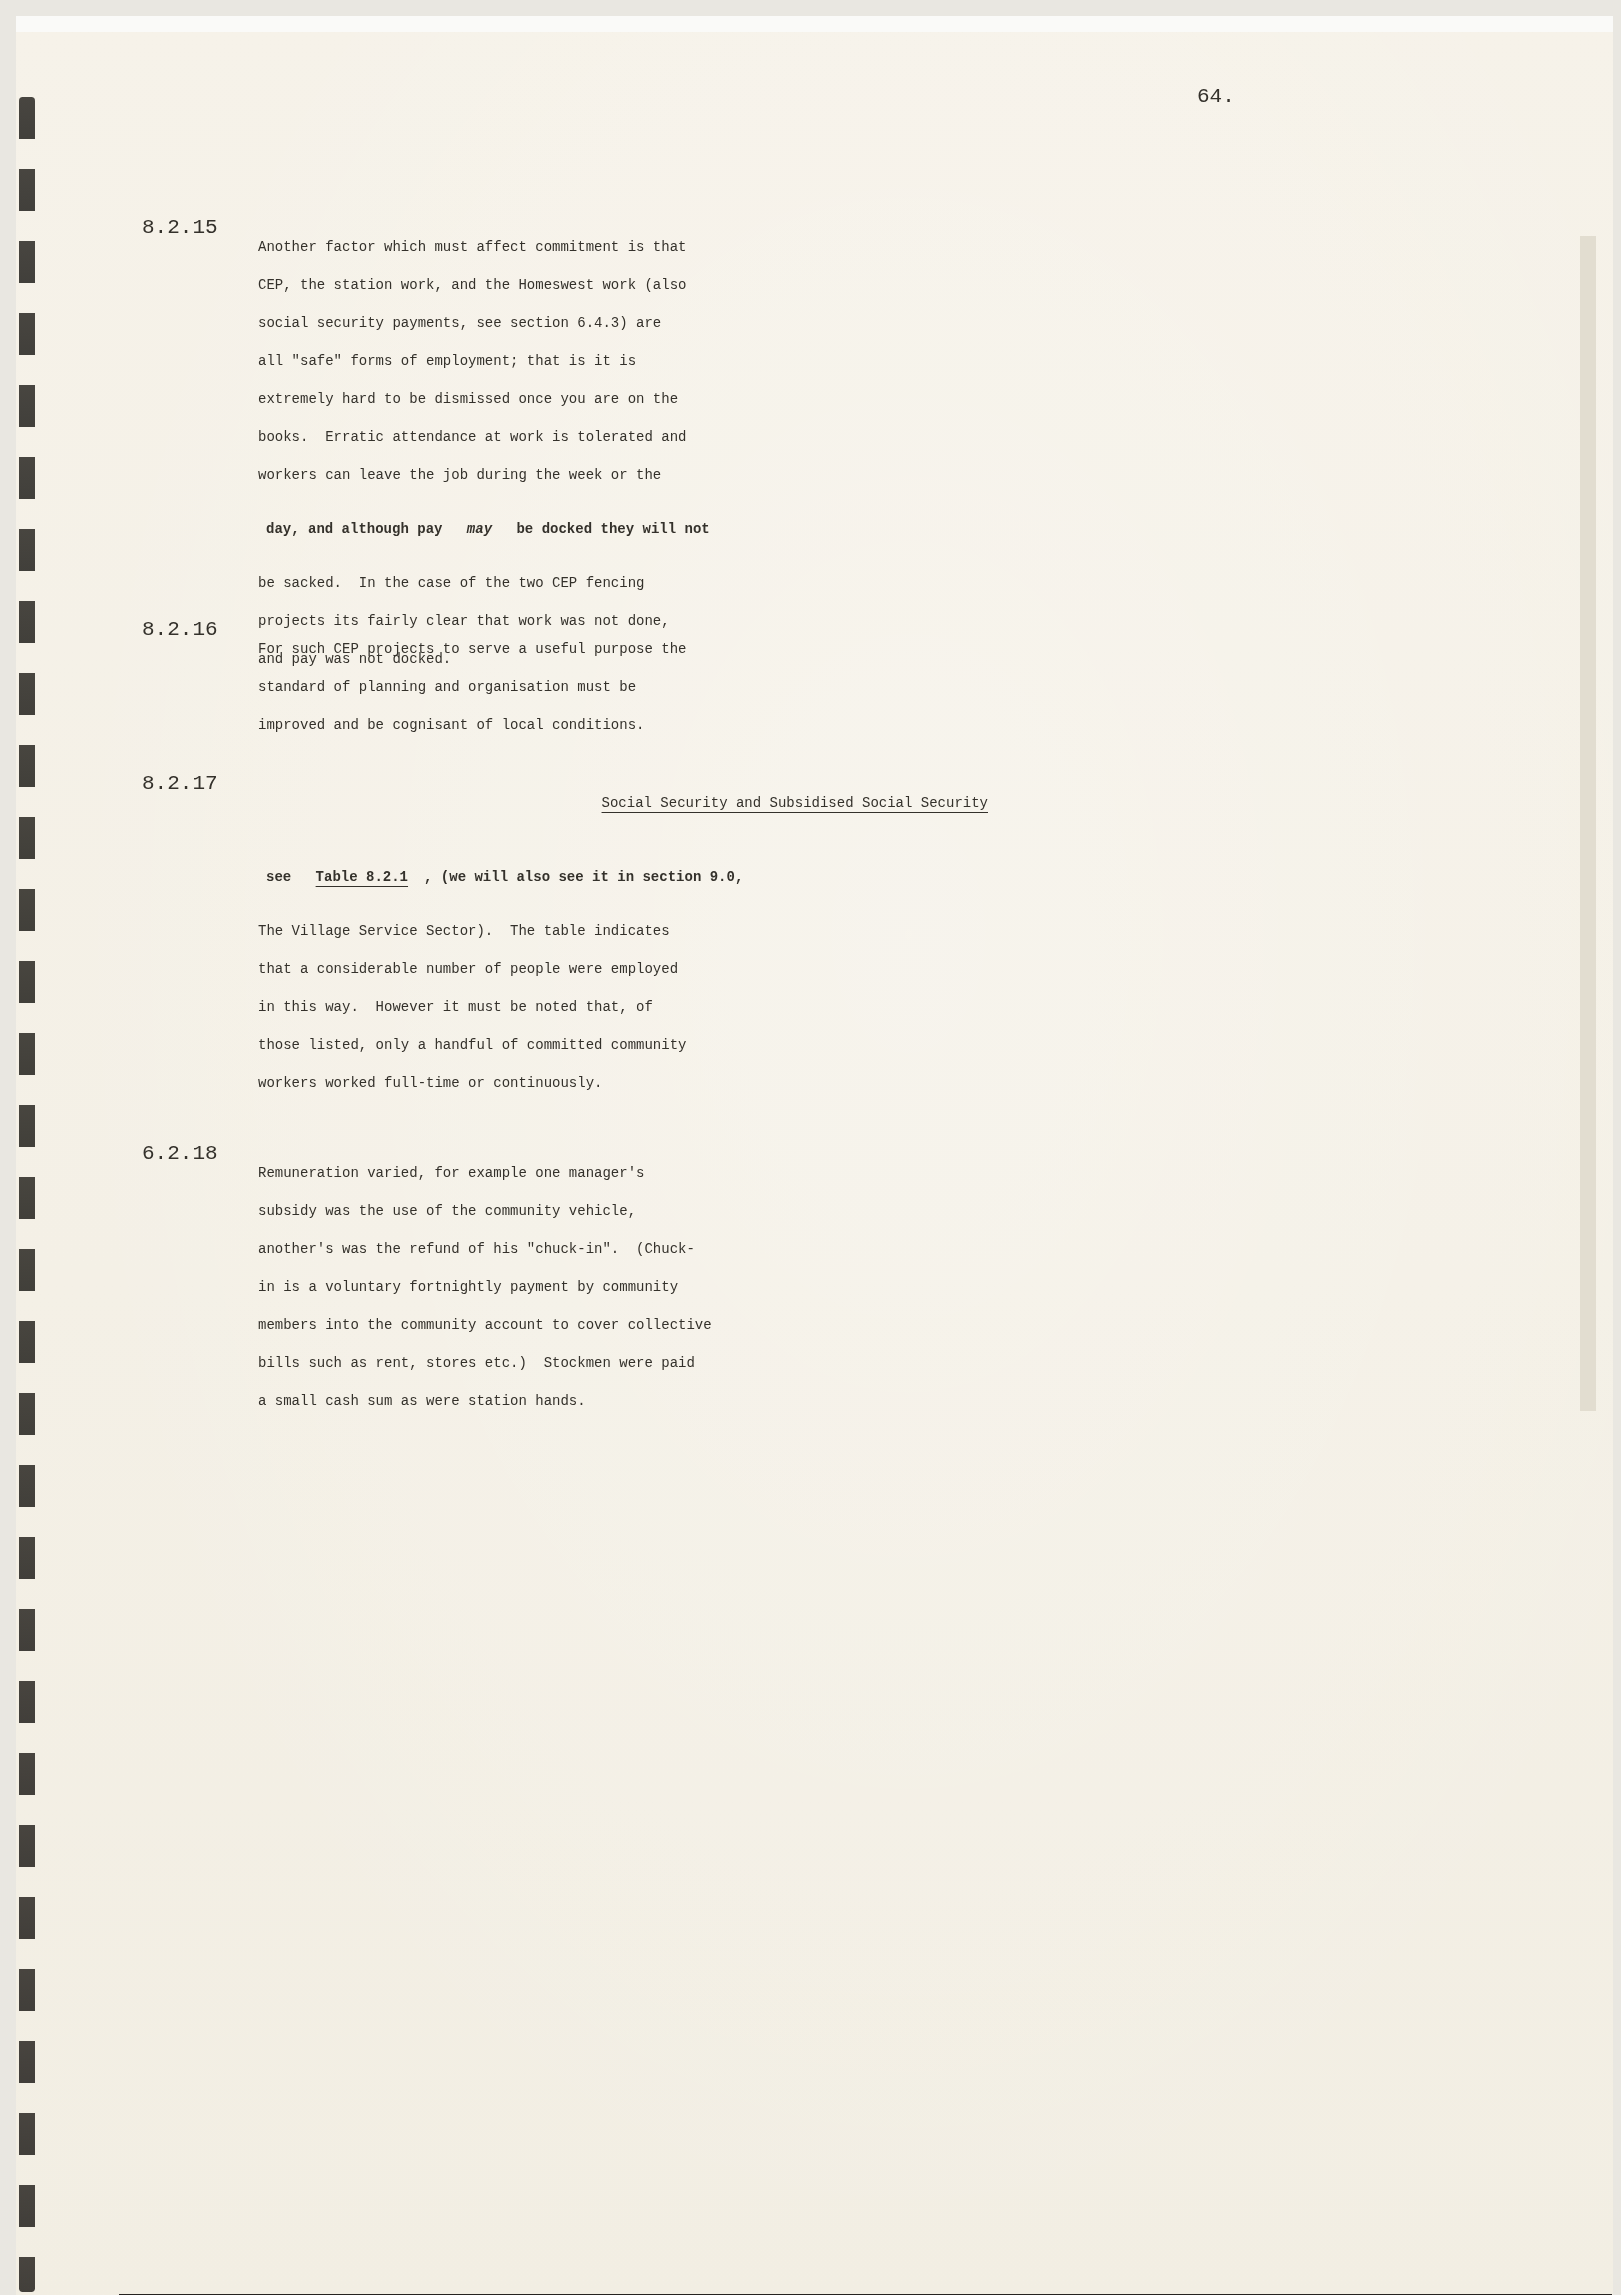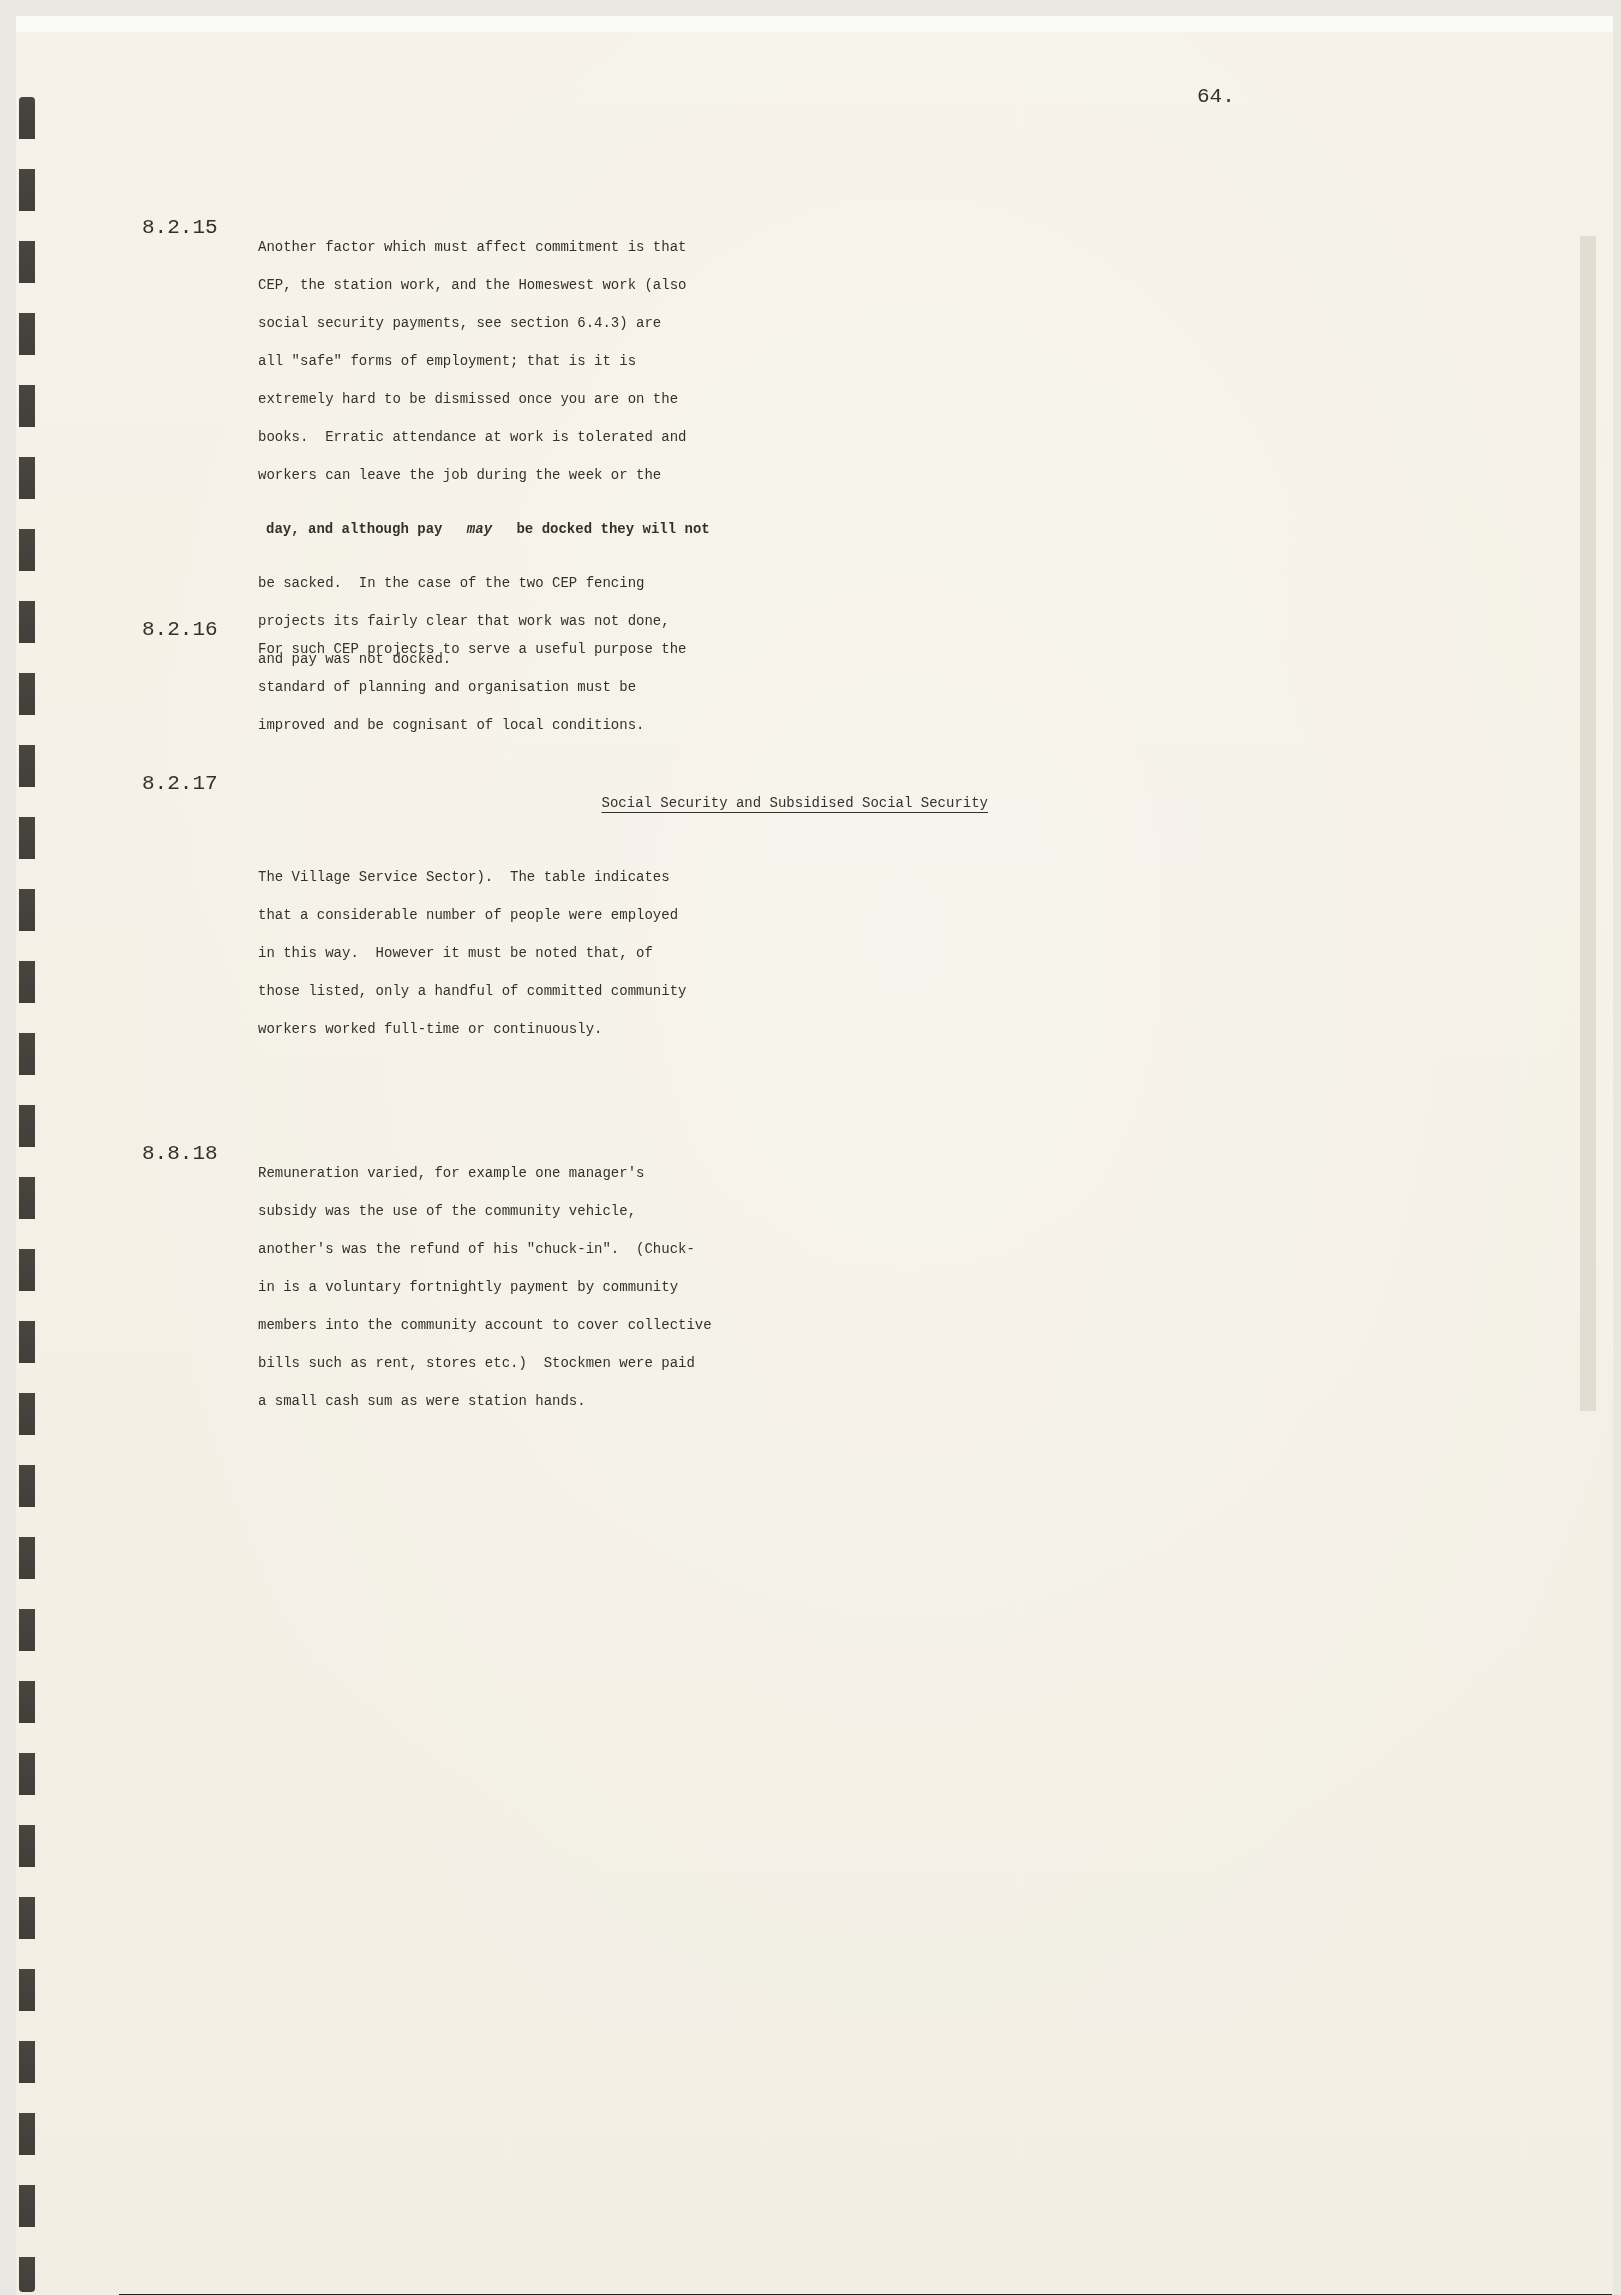--- a/index.html
+++ b/index.html
@@ -104,30 +104,31 @@
       <div class="lines">For such CEP projects to serve a useful purpose the
 standard of planning and organisation must be
 improved and be cognisant of local conditions.</div>
     </div>
   </div>
 
   <div class="section" id="s3">
     <span class="sec-num">8.2.17</span>
     <div class="sec-body">
       <div class="sec-heading">Social Security and Subsidised Social Security</div>
+      <div class="line"><span>see </span><span class="ul">Table 8.2.1</span><span>, (we will also see it in section 9.0,</span></div>
       <div class="lines">The Village Service Sector).  The table indicates
 that a considerable number of people were employed
 in this way.  However it must be noted that, of
 those listed, only a handful of committed community
 workers worked full-time or continuously.</div>
     </div>
   </div>
 
   <div class="section" id="s4">
-    <span class="sec-num">8.8.18</span>
+    <span class="sec-num">6.2.18</span>
     <div class="sec-body">
       <div class="lines">Remuneration varied, for example one manager's
 subsidy was the use of the community vehicle,
 another's was the refund of his "chuck-in".  (Chuck-
 in is a voluntary fortnightly payment by community
 members into the community account to cover collective
 bills such as rent, stores etc.)  Stockmen were paid
 a small cash sum as were station hands.</div>
     </div>
   </div>

